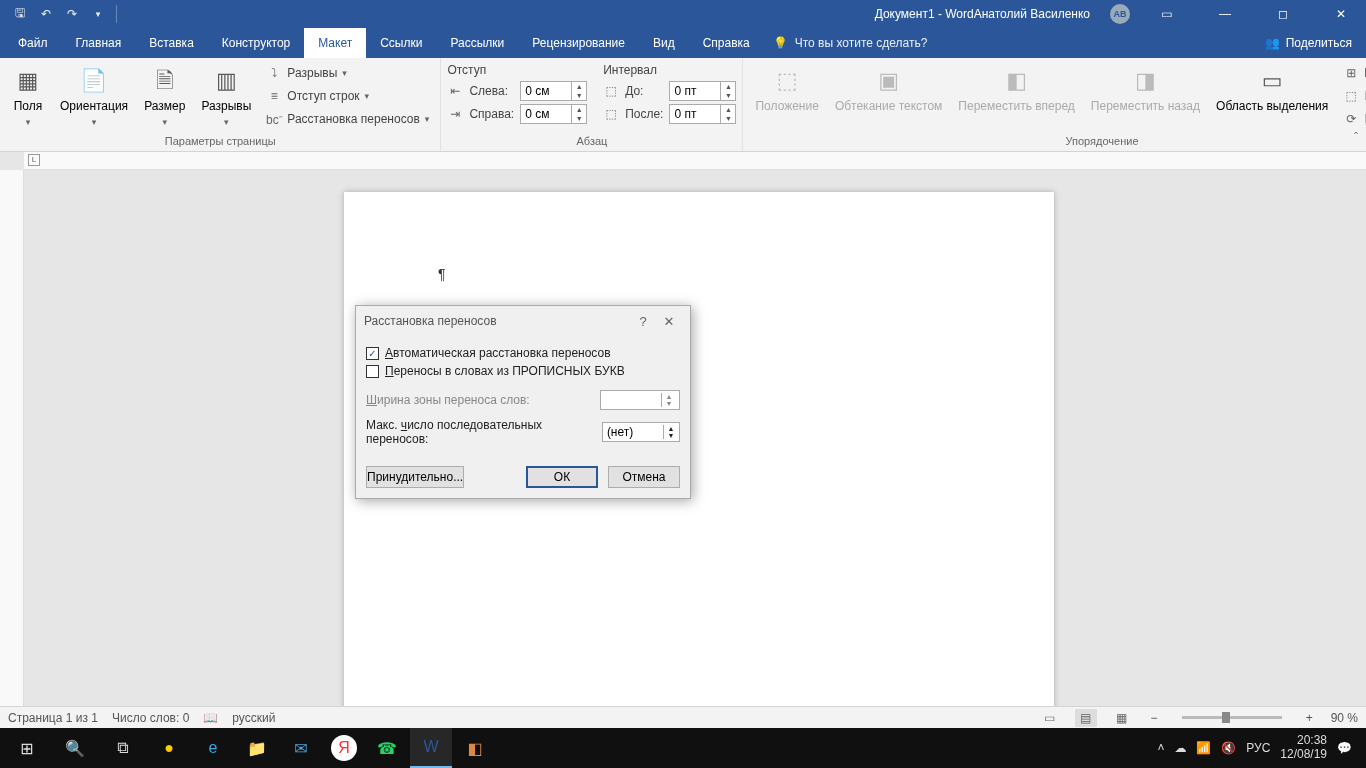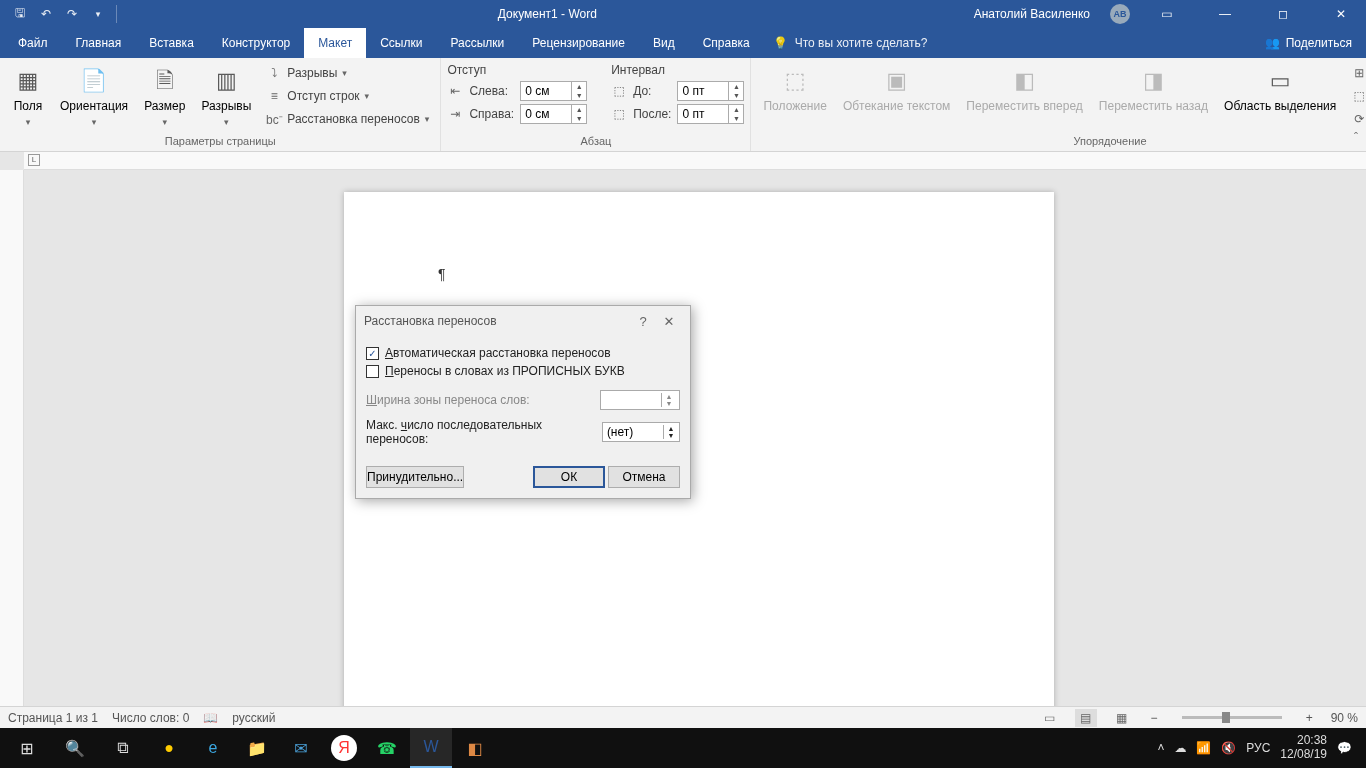--- a/index.html
+++ b/index.html
@@ -1,21 +1,21 @@
 <!DOCTYPE html>
 <html><head>
 <meta charset="utf-8">
 <style>
 *{box-sizing:border-box;margin:0;padding:0;font-family:"Segoe UI",Tahoma,sans-serif;font-size:12px;user-select:none}
 body{width:1366px;height:768px;overflow:hidden;background:#e6e6e6;position:relative}
 .titlebar{height:28px;background:#2b579a;display:flex;align-items:center;color:#fff}
 .qat{display:flex;align-items:center;gap:2px;padding-left:8px}
 .qat-btn{width:24px;height:24px;display:flex;align-items:center;justify-content:center;color:#fff;opacity:.9}
 .qat-sep{width:1px;height:18px;background:rgba(255,255,255,.3);margin:0 4px}
-.title-center{flex:1;text-align:center;font-size:12px}
+.title-center{flex:1;text-align:right;font-size:12px}
 .title-right{display:flex;align-items:center;gap:16px;padding-right:4px}
 .avatar{width:20px;height:20px;border-radius:50%;background:#9ab;color:#2b579a;font-size:9px;font-weight:bold;display:flex;align-items:center;justify-content:center}
 .win-btn{width:42px;height:28px;display:flex;align-items:center;justify-content:center;color:#fff}
 .tabs{height:30px;background:#2b579a;display:flex;align-items:stretch;color:#fff;padding-left:4px}
 .tab{padding:0 14px;display:flex;align-items:center;font-size:12px;cursor:pointer}
 .tab.active{background:#ffffff;color:#2b579a}
 .tab-tell{display:flex;align-items:center;gap:6px;margin-left:10px;opacity:.9}
 .tab-spacer{flex:1}
 .tab-share{padding:0 14px;display:flex;align-items:center;gap:5px}
 .ribbon{height:94px;background:#f3f3f3;border-bottom:1px solid #d4d4d4;display:flex;position:relative}
@@ -47,21 +47,21 @@
 .dlg-title .t{flex:1}
 .dlg-title .q,.dlg-title .x{width:26px;text-align:center;color:#666;font-size:13px}
 .dlg-body{padding:8px 10px 6px}
 .chk-row{display:flex;align-items:center;gap:6px;padding:2px 0;color:#222}
 .chk{width:13px;height:13px;border:1px solid #333;display:inline-flex;align-items:center;justify-content:center;font-size:10px;color:#2b579a;background:#fff}
 .u{text-decoration:underline}
 .dlg-row{display:flex;align-items:center;justify-content:space-between;padding:4px 0;color:#888}
 .dlg-row.enabled{color:#222}
 .dlg-spin{display:flex;align-items:center;border:1px solid #aaa;background:#fff;height:20px;width:80px}
 .dlg-spin input{border:none;width:60px;padding:0 4px;outline:none;font-size:12px}
-.dlg-btns{display:flex;gap:3px;justify-content:flex-end;padding:10px;border-top:0}
+.dlg-btns{display:flex;gap:10px;justify-content:flex-end;padding:10px;border-top:0}
 .dlg-btn{min-width:72px;height:22px;border:1px solid #adadad;background:#e1e1e1;font-size:12px;display:flex;align-items:center;justify-content:center}
 .dlg-btn.primary{border:1px solid #2b579a;box-shadow:0 0 0 1px #2b579a inset}
 .dlg-btn.left{margin-right:auto}
 .statusbar{position:absolute;bottom:40px;left:0;right:0;height:22px;background:#f3f3f3;border-top:1px solid #d4d4d4;display:flex;align-items:center;padding:0 8px;gap:14px;color:#555;font-size:11.5px}
 .statusbar .spacer{flex:1}
 .view-btn{width:22px;height:18px;display:flex;align-items:center;justify-content:center;color:#666}
 .zoom-slider{width:100px;height:3px;background:#bbb;position:relative;margin:0 6px}
 .zoom-slider .thumb{position:absolute;left:40%;top:-4px;width:8px;height:11px;background:#888}
 .taskbar{position:absolute;bottom:0;left:0;right:0;height:40px;background:#101010;display:flex;align-items:center;padding:0 4px;gap:2px;color:#fff}
 .tb-btn{width:46px;height:40px;display:flex;align-items:center;justify-content:center;font-size:16px;color:#ddd}
@@ -151,21 +151,21 @@
         <div class="small-btn dd">
             <span class="sm-icon">bc⁻</span>
             <span>Расстановка переносов</span>
           </div>
       </div>
     </div>
     <div class="group-label">Параметры страницы</div>
   </div>
 
   <div class="group">
-    <div class="group-body" style="gap:24px">
+    <div class="group-body" style="gap:16px">
       <div>
         <div style="color:#444;padding:2px 0">Отступ</div>
         <div class="indent-grid">
           <span class="sm-icon">⇤</span>
             <span class="fld-label">Слева:</span>
           <div class="spinner">
               <input value="0 см" style="">
               <div class="sp-btns">
                 <span>▲</span>
                 <span>▼</span>

